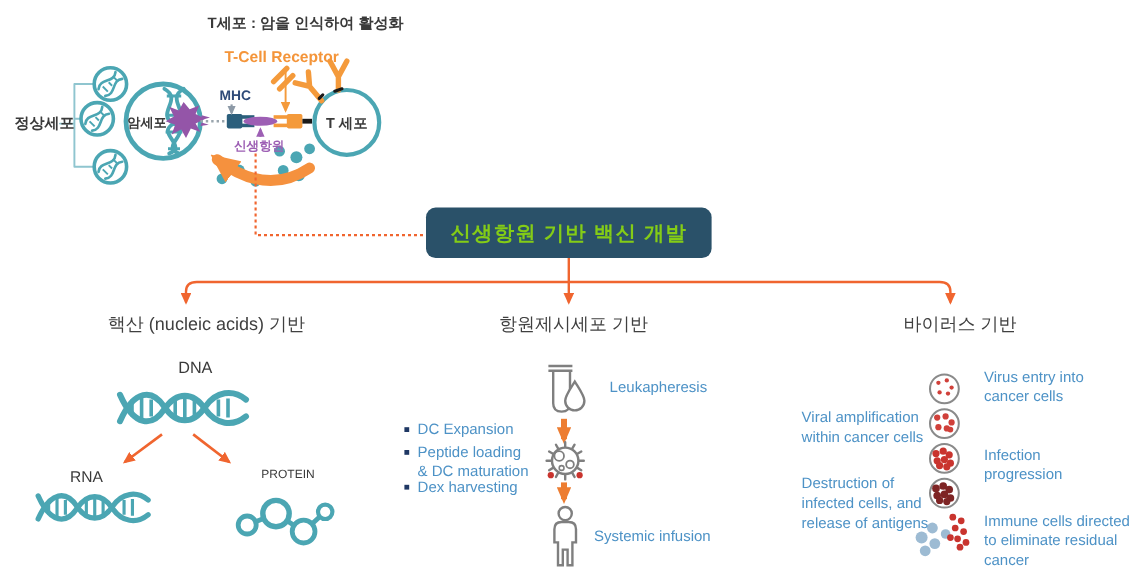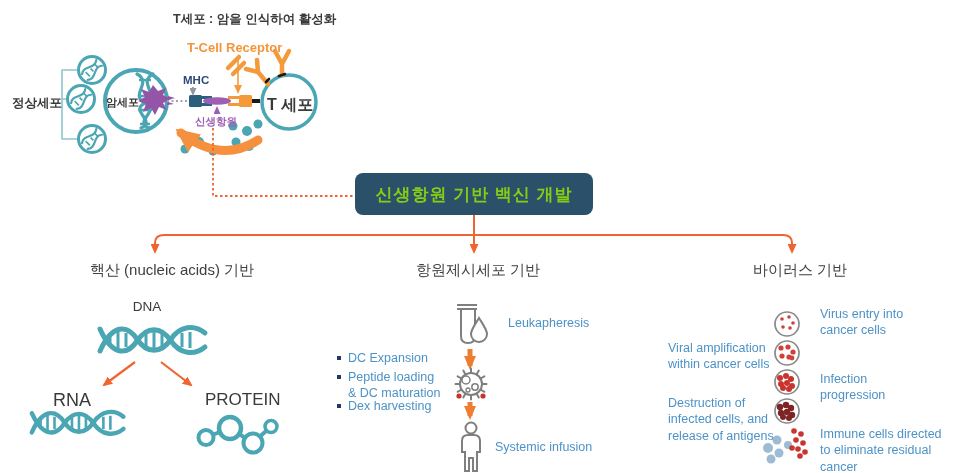--- a/index.html
+++ b/index.html
@@ -224,34 +224,34 @@
             <circle cx="800" cy="456" r="2.8"></circle>
         </g>
       </g>
     </g>
   </svg>
 
   <div class="lbl kbold" style="left:173px;top:11px;">T세포 : 암을 인식하여 활성화</div>
 
   <div class="lbl kbold" style="left:12px;top:95px;">정상세포</div>
   <div class="lbl kbold" style="left:106px;top:95px;font-size:11px;">암세포</div>
-  <div class="lbl kbold" style="left:267px;top:95px;width:44px;text-align:center;font-size:16px;">T 세포</div>
+  <div class="lbl kbold" style="left:267px;top:95px;width:44px;text-align:center;font-size:12px;">T 세포</div>
   <div class="lbl" style="left:183px;top:74px;font-size:11.5px;font-weight:700;color:#2E4A78;">MHC</div>
   <div class="lbl" style="left:187px;top:40px;font-size:13px;font-weight:700;color:#F4953A;">T-Cell Receptor</div>
   <div class="lbl" style="left:195px;top:115px;font-size:10.5px;font-weight:700;color:#9D5FB4;">신생항원</div>
 
   <div class="ctrbox">신생항원 기반 백신 개발</div>
 
   <div class="hdr" style="left:66px;top:261px;width:212px;">핵산 (nucleic acids) 기반</div>
   <div class="hdr" style="left:378px;top:261px;width:200px;">항원제시세포 기반</div>
   <div class="hdr" style="left:715px;top:261px;width:170px;">바이러스 기반</div>
 
-  <div class="lbl" style="left:117px;top:299px;width:60px;text-align:center;font-size:13.5px;color:#3A3A3A;">DNA</div>
-  <div class="lbl" style="left:42px;top:390px;width:60px;text-align:center;font-size:18px;color:#3A3A3A;">RNA</div>
-  <div class="lbl" style="left:205px;top:390px;width:70px;text-align:center;font-size:17px;color:#3A3A3A;">PROTEIN</div>
+  <div class="lbl" style="left:117px;top:299px;width:60px;text-align:right;font-size:13.5px;color:#3A3A3A;">DNA</div>
+  <div class="lbl" style="left:42px;top:390px;width:60px;text-align:center;font-size:13px;color:#3A3A3A;">RNA</div>
+  <div class="lbl" style="left:205px;top:390px;width:70px;text-align:center;font-size:10px;color:#3A3A3A;">PROTEIN</div>
 
   <div class="lbl blue" style="left:508px;top:315px;">Leukapheresis</div>
   <div class="bullet-item" style="left:337px;top:350px;">
     <span class="sq"></span>
     <span class="blue preline">DC Expansion</span>
   </div>
   <div class="bullet-item" style="left:337px;top:369px;">
     <span class="sq"></span>
     <span class="blue preline">Peptide loading
 &amp; DC maturation</span>

